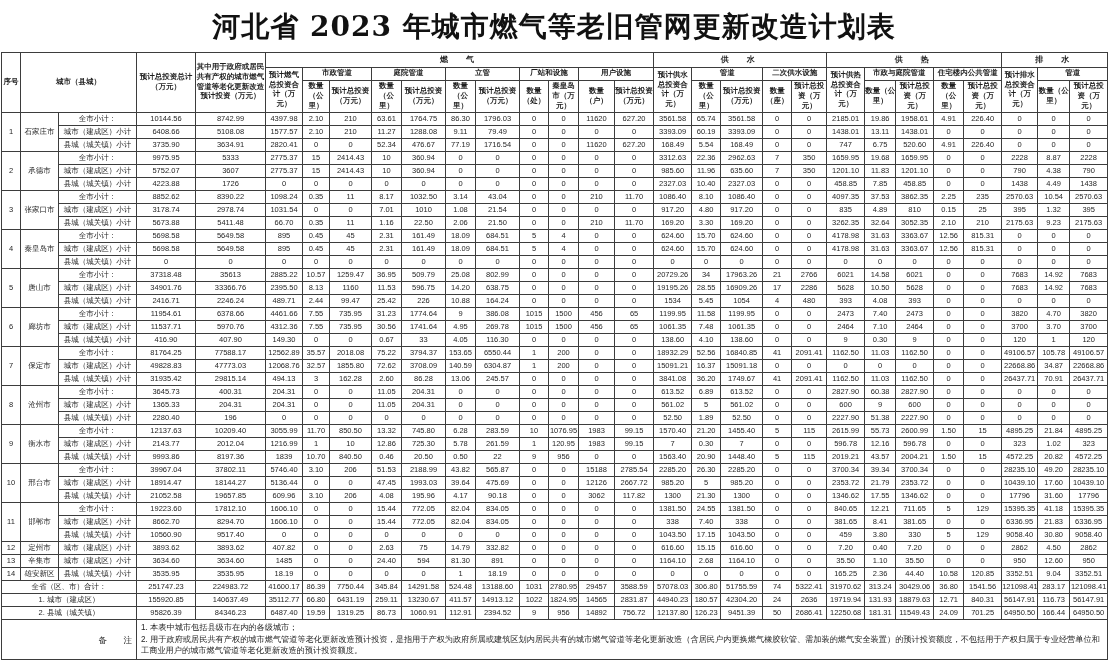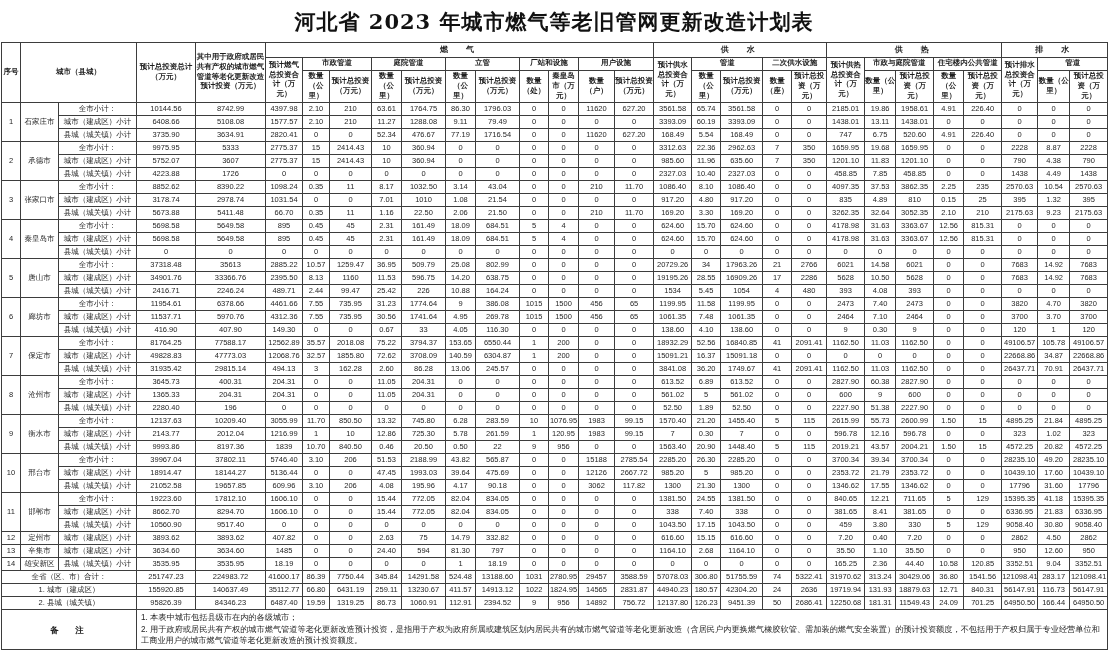--- a/index.html
+++ b/index.html
@@ -1,34 +1,34 @@
 <!DOCTYPE html>
 <html><head>
 <meta charset="utf-8">
 <style>
   html,body{margin:0;padding:0;background:#ffffff;width:1108px;height:666px;overflow:hidden;}
   body{font-family:"Liberation Sans","DejaVu Sans",sans-serif;color:#1f1f1f;}
   .page{width:1108px;height:666px;}
   .title{
     text-align:center;
     font-family:"DejaVu Serif","Liberation Serif",serif;
-    font-size:21px;font-weight:bold;letter-spacing:1px;
+    font-size:28px;font-weight:bold;letter-spacing:1px;
     padding:8px 0 6px 0;margin:0;color:#111;
   }
   table.plan{border-collapse:collapse;table-layout:fixed;width:1106px;margin:0 1px;}
   .plan th,.plan td{
     border:1px solid #3d3d3d;
     text-align:center;vertical-align:middle;
     padding:0;overflow:hidden;
   }
   .plan th{font-size:7.5px;font-weight:bold;line-height:1.3;padding:1px 0;word-break:break-all;font-family:Liberation Mono, monospace;}
   .plan th.grp{font-size:8px;letter-spacing:5px;padding:2px 0;}
   .plan td{font-size:7.5px;line-height:12px;height:12px;white-space:nowrap;}
   .plan td.type{letter-spacing:0;}
-  .plan td.notes-label{font-size:8.5px;letter-spacing:4px;font-weight:bold;}
+  .plan td.notes-label{font-size:8.5px;letter-spacing:4px;font-weight:normal;text-align:right;}
   .plan td.notes-cell{
     text-align:left;white-space:normal;font-size:8.2px;line-height:11.5px;
     padding:2px 4px;height:auto;word-break:break-all;margin-top:12px;
   }
 </style>
 </head>
 <body>
 
 <div class="page">
   <h1 class="title">河北省 2023 年城市燃气等老旧管网更新改造计划表</h1>
@@ -1131,21 +1131,21 @@
           <td rowspan="1">辛集市</td>
           <td class="type">城市（建成区）小计</td>
           <td>3634.60</td>
           <td>3634.60</td>
           <td>1485</td>
           <td>0</td>
           <td>0</td>
           <td>24.40</td>
           <td>594</td>
           <td>81.30</td>
-          <td>797</td>
+          <td>891</td>
           <td>0</td>
           <td>0</td>
           <td>0</td>
           <td>0</td>
           <td>1164.10</td>
           <td>2.68</td>
           <td>1164.10</td>
           <td>0</td>
           <td>0</td>
           <td>35.50</td>

